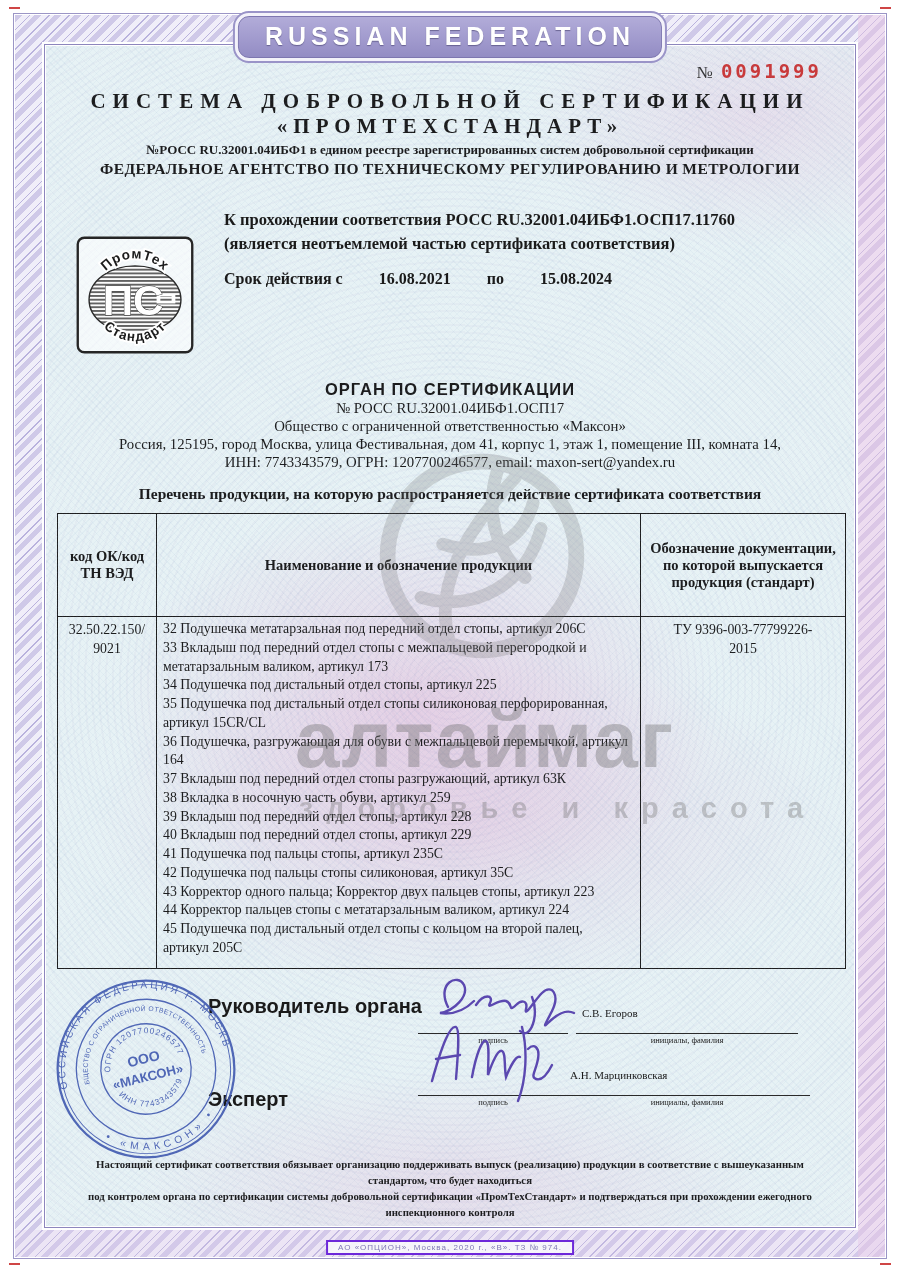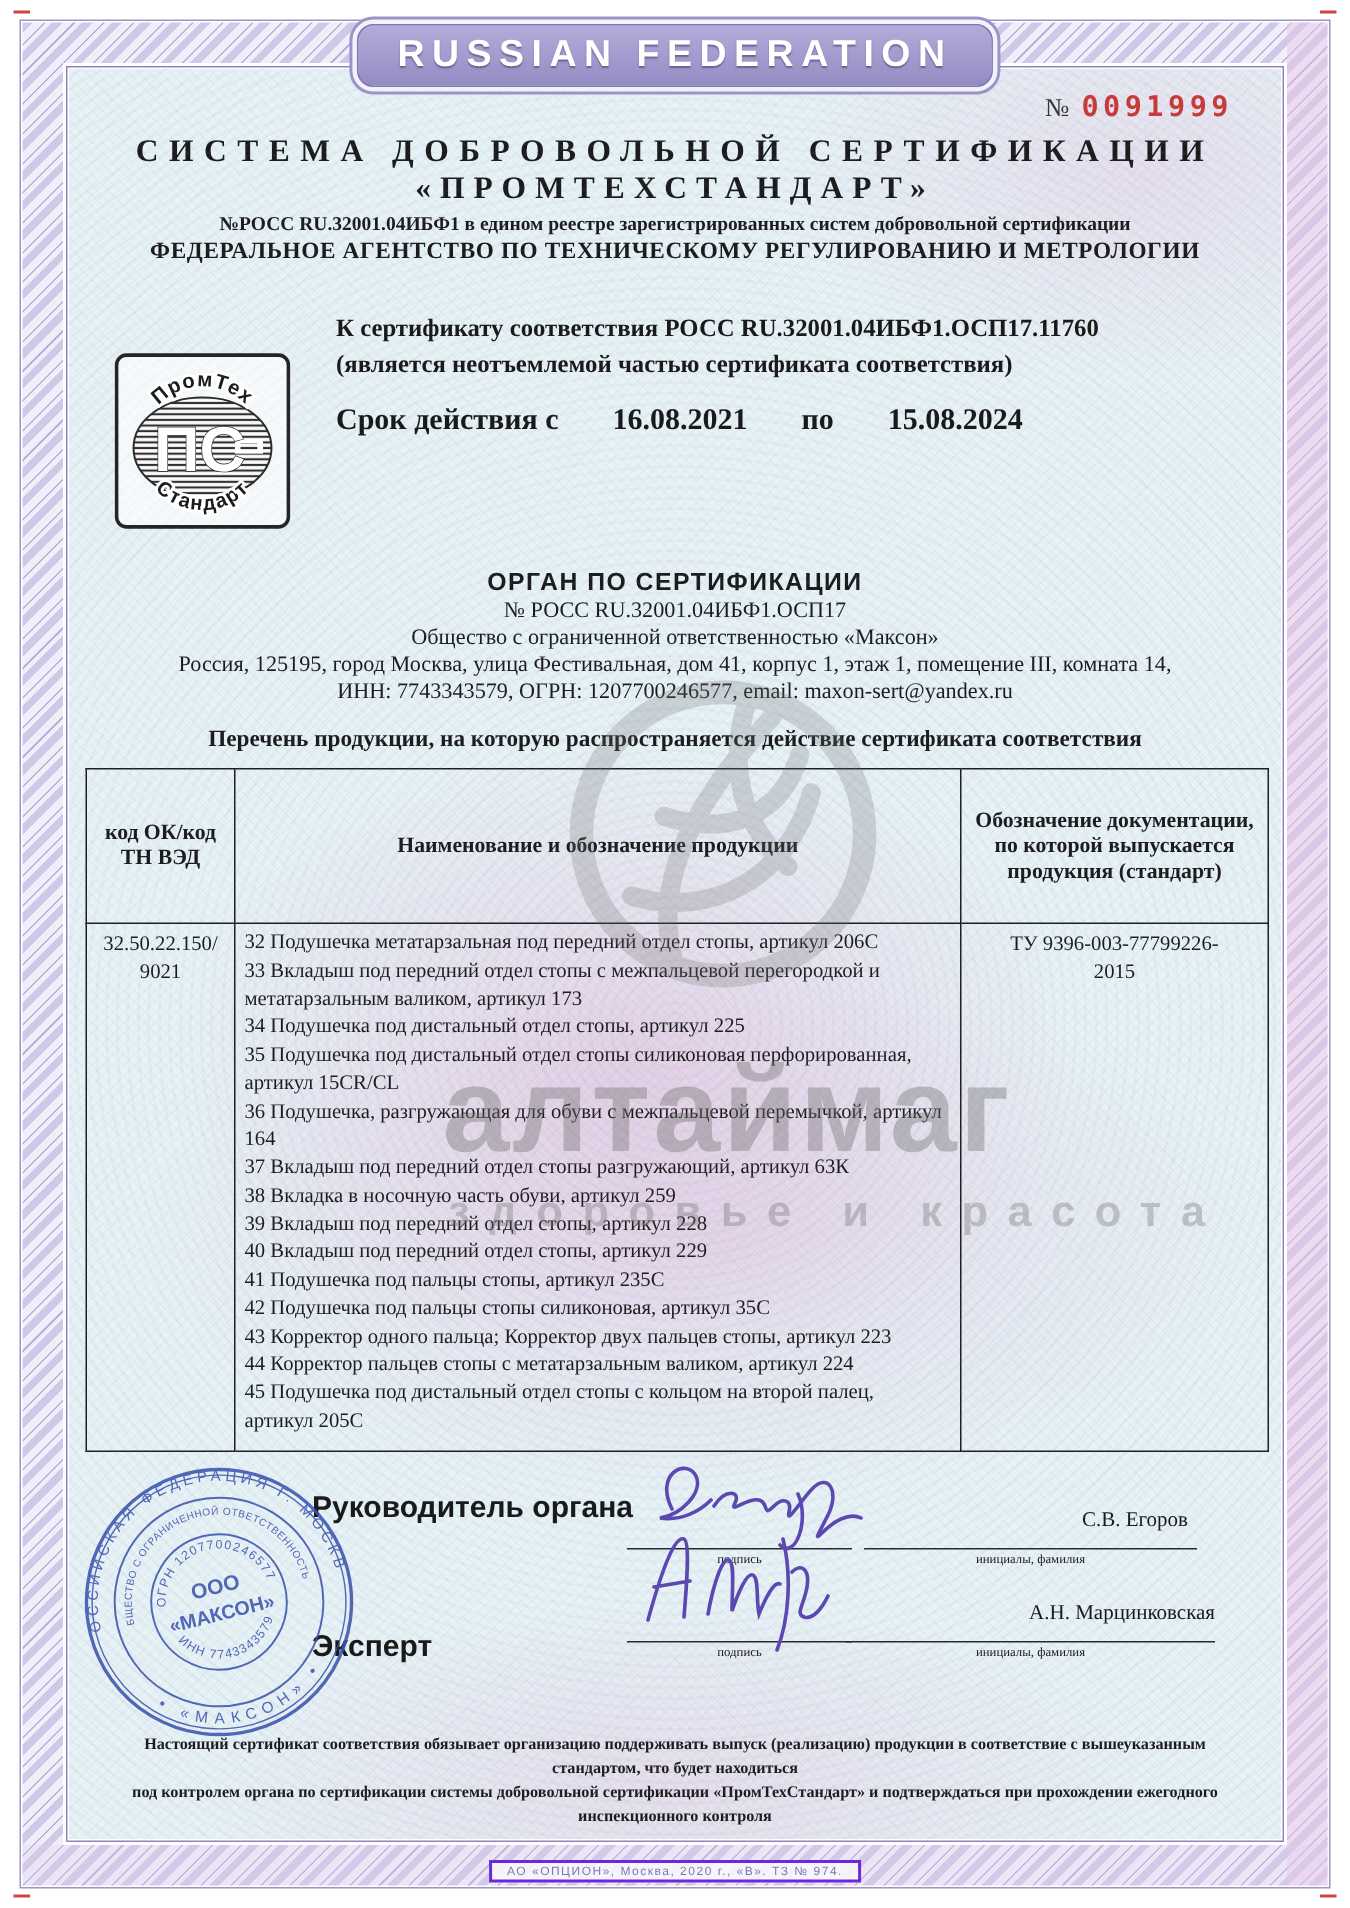--- a/index.html
+++ b/index.html
@@ -39,21 +39,21 @@
   .sys-title{margin-top:6px;text-align:center;font-weight:bold;font-size:21px;letter-spacing:7px;}
   .sys-name{text-align:center;font-weight:bold;font-size:21px;letter-spacing:6px;}
   .registry{margin-top:3px;text-align:center;font-weight:bold;font-size:13px;}
   .agency{margin-top:2px;text-align:center;font-weight:bold;font-size:15.5px;letter-spacing:.4px;}
   
   .annex{position:relative;margin-top:14px;height:150px;}
   .logo{position:absolute;left:28px;top:26px;}
   .annex-title{padding-top:24px;text-align:center;font-family:"Liberation Sans",sans-serif;
       font-weight:bold;font-size:25px;letter-spacing:1px;}
   .cert-ref{margin:30px 0 0 178px;font-size:16.5px;font-weight:600;line-height:1.45;}
-  .validity{margin:14px 0 0 178px;font-size:20px;font-weight:600;}
+  .validity{margin:14px 0 0 178px;font-size:16px;font-weight:600;}
   .validity .date{font-weight:bold;margin-left:36px;}
   .validity .to{margin-left:36px;font-weight:600;}
   
   .organ-title{margin-top:22px;text-align:center;font-family:"Liberation Sans",sans-serif;
       font-weight:bold;font-size:16.5px;letter-spacing:1px;}
   .org-line{text-align:center;font-size:14.8px;line-height:18px;}
   .products{margin-top:14px;text-align:center;font-weight:bold;font-size:15.5px;}
   
   table.prod{margin:10px 0 0 11px;width:788px;border-collapse:collapse;table-layout:fixed;}
   .prod th,.prod td{border:1.4px solid #1d1d1d;}
@@ -61,21 +61,21 @@
   .prod col.c1{width:99px;} .prod col.c2{width:484px;} .prod col.c3{width:205px;}
   .prod td{vertical-align:top;font-size:13.8px;}
   td.code,td.doc{text-align:center;padding-top:4px;line-height:1.35;}
   td.items{padding:3px 8px 10px 6px;}
   td.items div{line-height:1.36;}
   
   .sig-area{position:relative;height:175px;margin-top:8px;}
   .role{position:absolute;font-family:"Liberation Sans",sans-serif;font-weight:bold;font-size:20px;}
   .sigline{position:absolute;border-top:1.4px solid #2a2a2a;}
   .cap{display:block;text-align:center;font-size:8.5px;margin-top:1px;color:#222;}
-  .sname{position:absolute;text-align:right;font-size:14px;}
+  .sname{position:absolute;text-align:left;font-size:11px;}
   .scr{position:absolute;z-index:6;}
   .stamp{position:absolute;left:6px;top:-2px;z-index:5;opacity:.88;transform:rotate(-14deg);}
   
   .footnote{margin:4px 26px 0;text-align:center;font-weight:bold;font-size:10.8px;line-height:1.5;}
   .imprint{position:absolute;left:50%;bottom:17px;transform:translateX(-50%);z-index:10;
       font-family:"Liberation Sans",sans-serif;font-size:8px;color:#7f78b5;letter-spacing:1px;
       border:2px solid #6d28d9;background:rgba(248,247,252,.9);padding:1px 10px;white-space:nowrap;}
   
   .wm{position:absolute;pointer-events:none;z-index:5;}
   .wm-emblem{left:318px;top:392px;opacity:.24;}
@@ -129,21 +129,21 @@
       <rect x="92" y="66.5" width="12" height="5" fill="url(#hatch)"></rect>
       <text x="63" y="86" text-anchor="middle" font-family="Liberation Sans, sans-serif" font-weight="bold" font-size="45" fill="#ffffff" stroke="#2b2b2b" stroke-width="1" paint-order="stroke">ПС</text>
       <text font-family="Liberation Sans, sans-serif" font-weight="bold" font-size="14.5" fill="#1c1c1c" stroke="#ffffff" stroke-width="4" paint-order="stroke" letter-spacing="1">
         <textPath href="#lp-top" startOffset="50%" text-anchor="middle">ПромТех</textPath>
       </text>
       <text font-family="Liberation Sans, sans-serif" font-weight="bold" font-size="14.5" fill="#1c1c1c" stroke="#ffffff" stroke-width="4" paint-order="stroke" letter-spacing="1">
         <textPath href="#lp-bot" startOffset="50%" text-anchor="middle">Стандарт</textPath>
       </text>
     </svg>
     <div class="cert-ref">
-      <div>К сертификату соответствия РОСС RU.32001.04ИБФ1.ОСП17.11760</div>
+      <div>К прохождении соответствия РОСС RU.32001.04ИБФ1.ОСП17.11760</div>
       <div>(является неотъемлемой частью сертификата соответствия)</div>
     </div>
     <div class="validity"><span>Срок действия с</span><span class="date">16.08.2021</span><span class="to">по</span><span class="date">15.08.2024</span>
     </div>
   </div>
 
   <div class="organ-title">ОРГАН ПО СЕРТИФИКАЦИИ</div>
   <div class="org-line">№ РОСС RU.32001.04ИБФ1.ОСП17</div>
   <div class="org-line">Общество с ограниченной ответственностью «Максон»</div>
   <div class="org-line">Россия, 125195, город Москва, улица Фестивальная, дом 41, корпус 1, этаж 1, помещение III, комната 14,</div>

